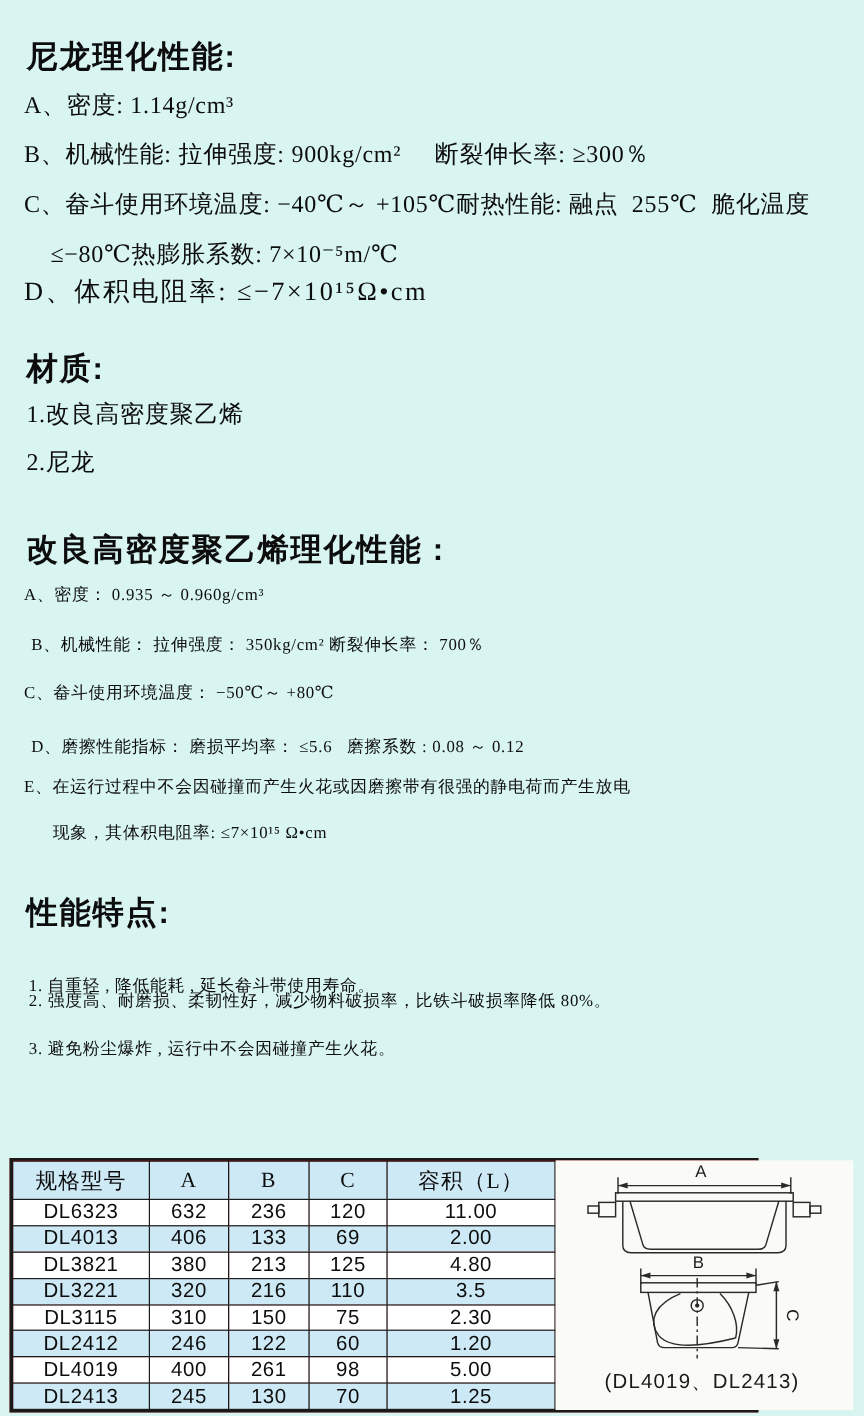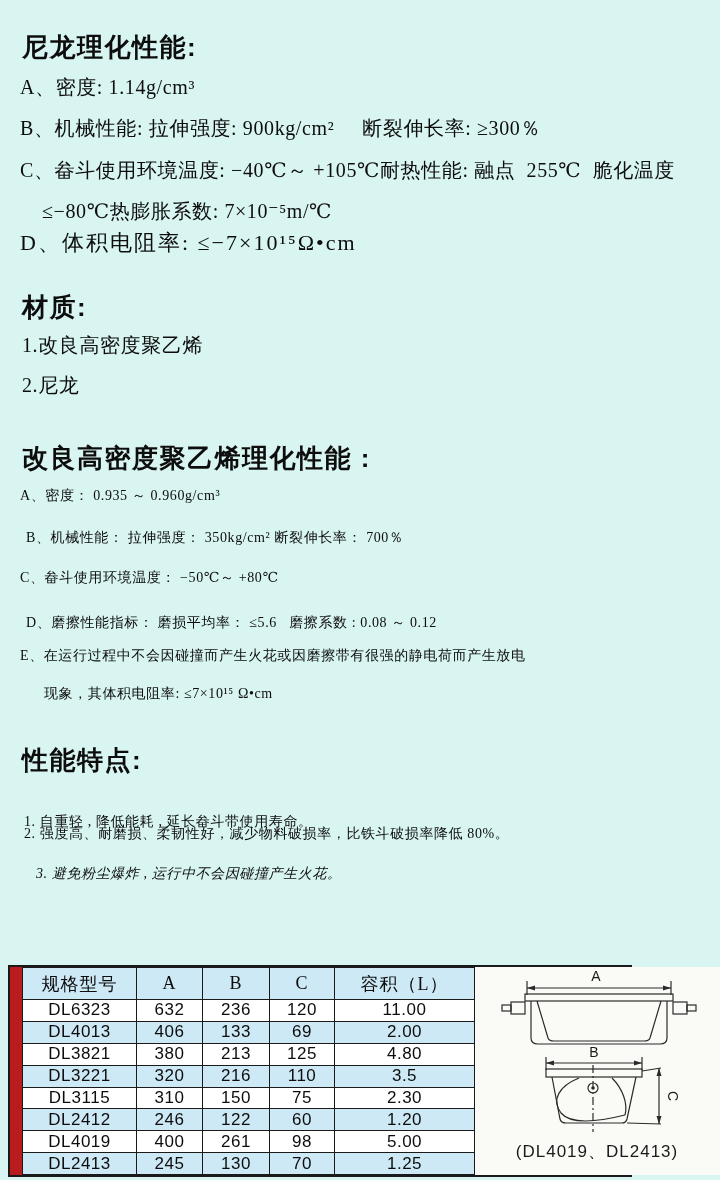--- a/index.html
+++ b/index.html
@@ -31,21 +31,20 @@
   .bodyline.spread{font-size:22px;letter-spacing:2px;}
   
   .panel{
     position:absolute;
     left:8px;top:965px;
     width:624px;height:212px;
     display:flex;
     border:2px solid #1a1a1a;
     background:#b91c1c;
     box-sizing:border-box;
-    padding-left:12px;
   }
   table.spec{
     border-collapse:collapse;
     width:452px;height:100%;
     table-layout:fixed;
     font-family:"Liberation Sans","DejaVu Sans",sans-serif;
     flex:0 0 auto;
   }
   table.spec th, table.spec td{
     border:1.5px solid #1a1a1a;
@@ -101,21 +100,21 @@
   <div class="bodyline big" style="left:20px;top:487px;">A、密度： 0.935 ～ 0.960g/cm³</div>
   <div class="bodyline big" style="left:26px;top:529px;">B、机械性能： 拉伸强度： 350kg/cm² 断裂伸长率： 700％</div>
   <div class="bodyline big" style="left:20px;top:569px;">C、畚斗使用环境温度： −50℃～ +80℃</div>
   <div class="bodyline big" style="left:26px;top:614px;">D、磨擦性能指标： 磨损平均率： ≤5.6   磨擦系数 : 0.08 ～ 0.12</div>
   <div class="bodyline big" style="left:20px;top:647px;">E、在运行过程中不会因碰撞而产生火花或因磨擦带有很强的静电荷而产生放电</div>
   <div class="bodyline big" style="left:44px;top:685px;">现象，其体积电阻率: ≤7×10¹⁵ Ω•cm</div>
 
   <div class="heading" style="left:22px;top:743px;">性能特点:</div>
   <div class="bodyline big" style="left:24px;top:793px;margin-top:20px;">1. 自重轻 , 降低能耗 , 延长畚斗带使用寿命。</div>
   <div class="bodyline big" style="left:24px;top:825px;">2. 强度高、耐磨损、柔韧性好，减少物料破损率，比铁斗破损率降低 80%。</div>
-  <div class="bodyline big" style="left:36px;top:865px;font-style:italic;">3. 避免粉尘爆炸 , 运行中不会因碰撞产生火花。</div>
+  <div class="bodyline big" style="left:24px;top:865px;">3. 避免粉尘爆炸 , 运行中不会因碰撞产生火花。</div>
 
   <div class="panel">
     <table class="spec">
       <colgroup>
         <col style="width:114px">
           <col style="width:66px">
           <col style="width:67px">
           <col style="width:65px">
           <col style="width:140px">
       </colgroup>

